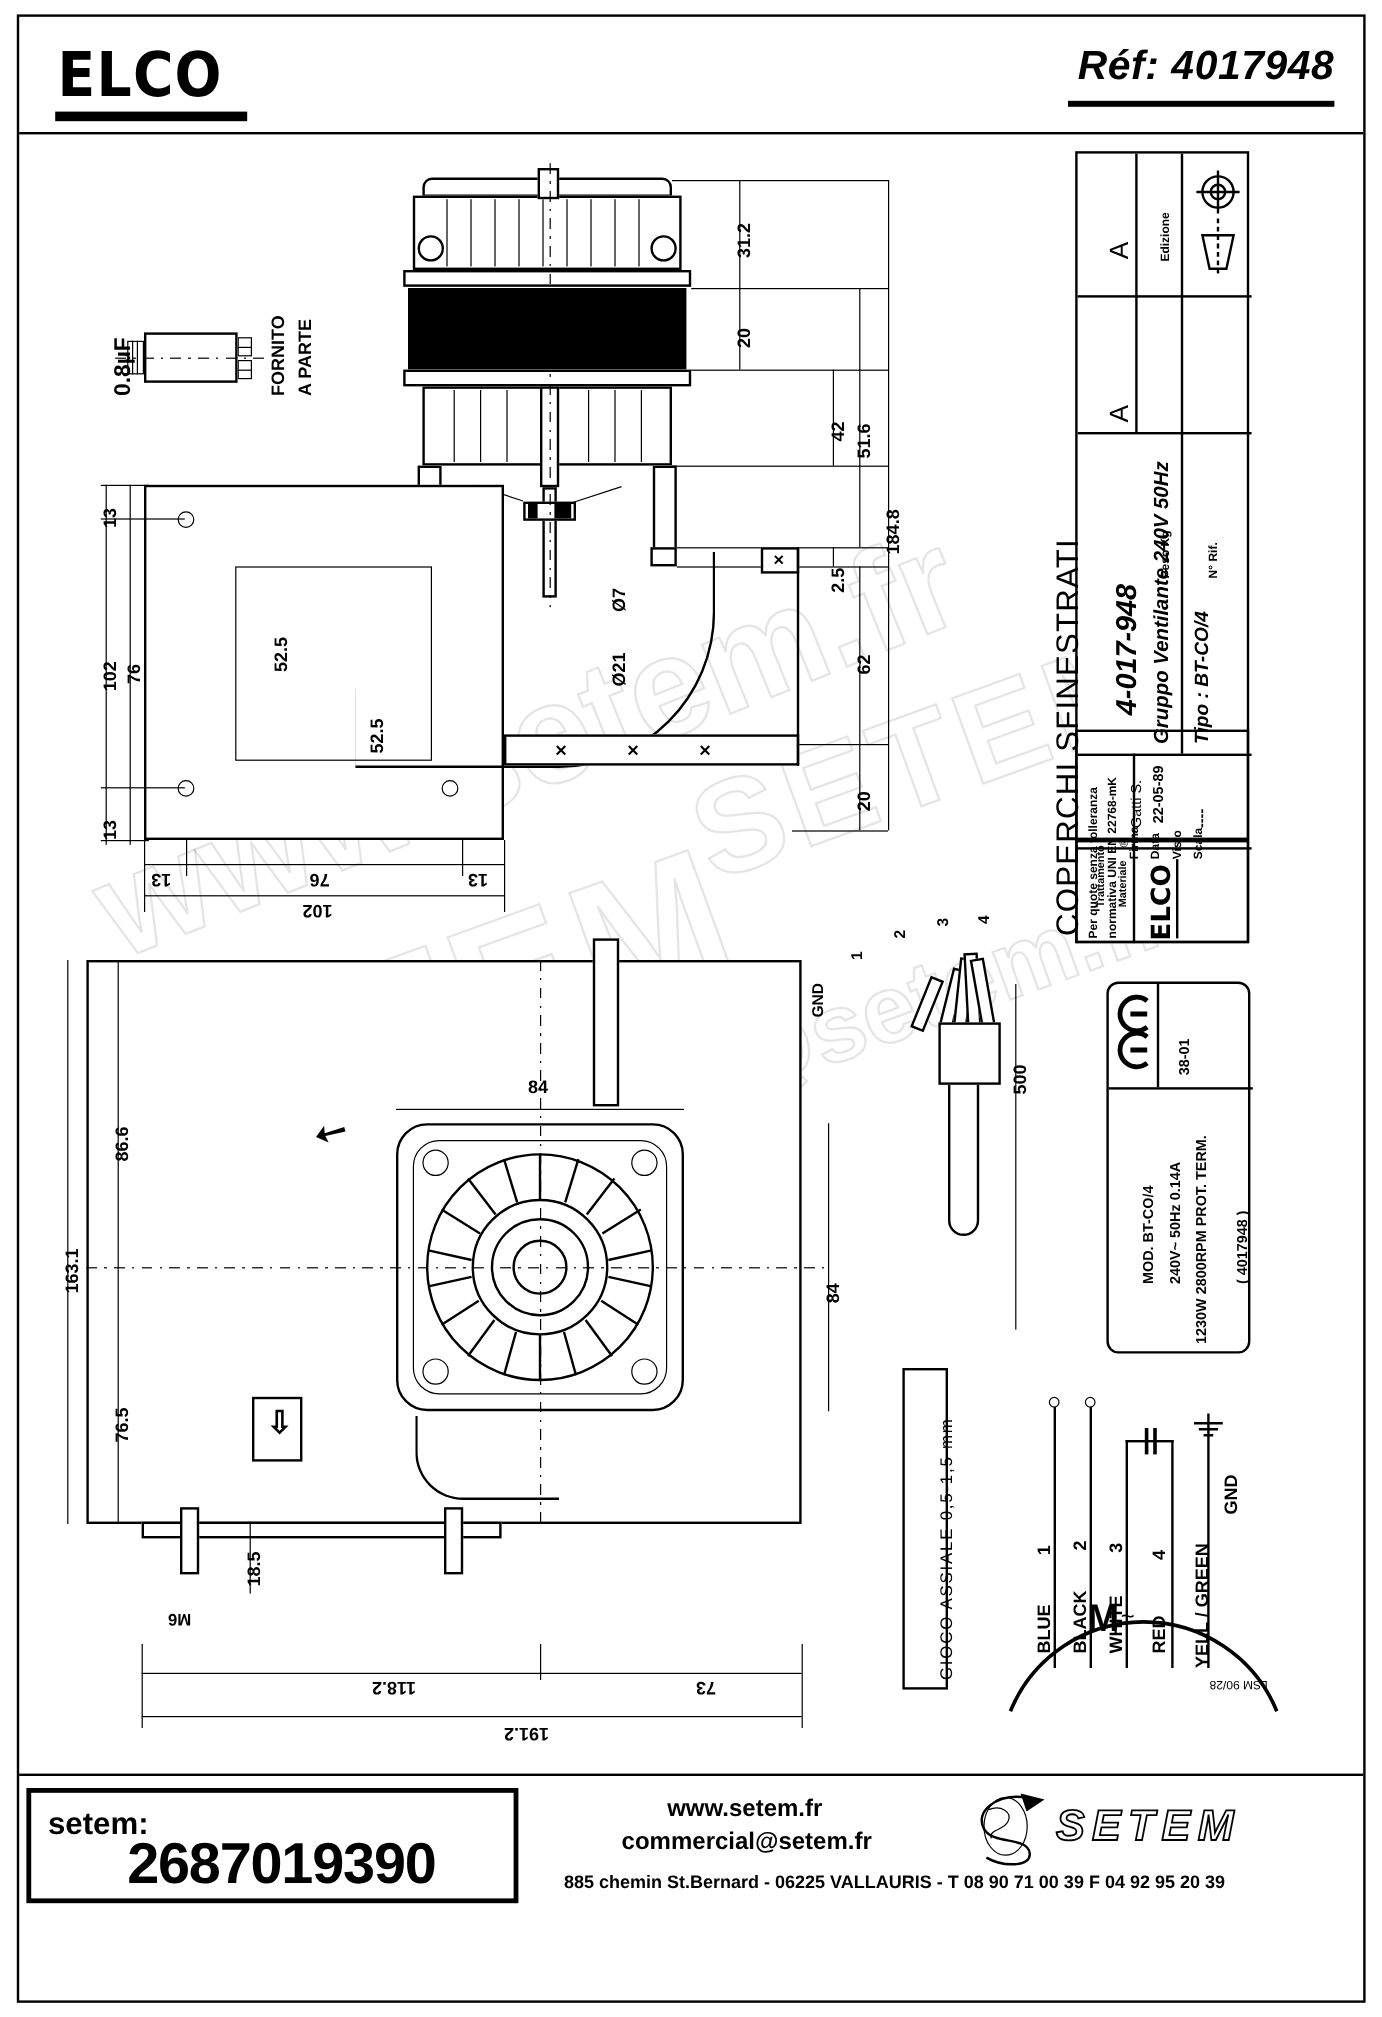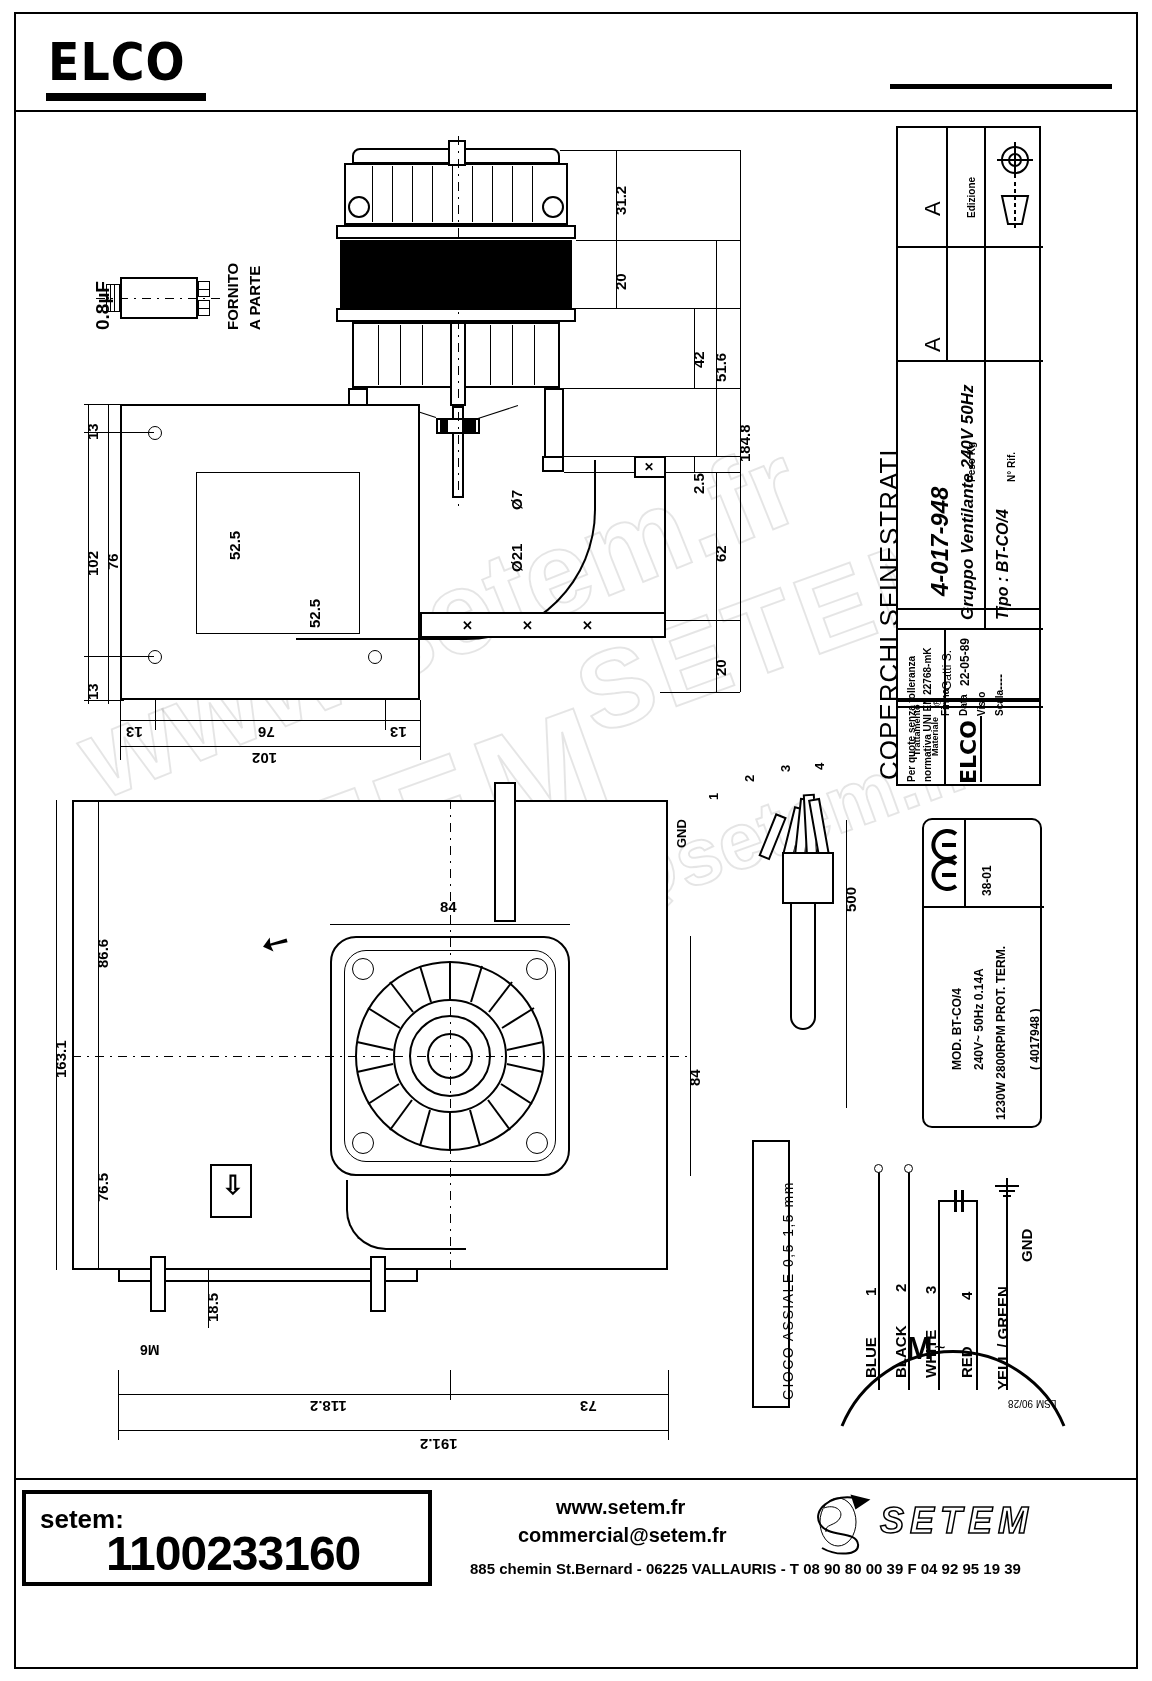--- a/index.html
+++ b/index.html
@@ -154,20 +154,21 @@
 </style>
 </head>
 <body>
 
 <div id="page">
 
   <div id="frame"></div>
 
   <div id="logo-elco">ELCO</div>
   <div id="logo-elco-bar"></div>
+  <div id="ref-head">Réf: 4017948</div>
   <div id="ref-head-bar"></div>
 
   <div class="ln hl2" style="left:16px; top:110px; width:1120px;"></div>
 
   <div class="wm wm-out" style="left:60px; top:700px; font-size:118px; transform:rotate(-22deg); transform-origin:left top;">www.setem.fr</div>
   <div class="wm wm-out" style="left:55px; top:860px; font-size:150px; letter-spacing:8px; transform:rotate(-20deg); transform-origin:left top;">SETEM</div>
   <div class="wm wm-out" style="left:170px; top:1000px; font-size:80px; transform:rotate(-20deg); transform-origin:left top;">commercial@setem.fr</div>
   <div class="wm wm-out" style="left:560px; top:640px; font-size:110px; letter-spacing:6px; transform:rotate(-20deg); transform-origin:left top;">SETEM</div>
 
   <div>
@@ -562,26 +563,26 @@
     <div class="txt" style="left:906px; top:1330px; font-size:32px; font-weight:700;">M</div>
     <div class="txt" style="left:934px; top:1336px; font-size:20px;">~</div>
 
     <div class="txt r180" style="left:1008px; top:1398px; font-size:10px;">LSM 90/28</div>
   </div>
 
   <div class="ln hl2" style="left:16px; top:1478px; width:1120px;"></div>
 
   <div id="code-box">
     <div id="code-lbl">setem:</div>
-    <div id="code-val">1100233160</div>
+    <div id="code-val">2687019390</div>
   </div>
 
   <div class="foot-txt" style="left:556px; top:1496px; font-size:20px;">www.setem.fr</div>
   <div class="foot-txt" style="left:518px; top:1524px; font-size:20px;">commercial@setem.fr</div>
-  <div class="foot-txt" style="left:470px; top:1560px; font-size:15px;">885 chemin St.Bernard  -   06225 VALLAURIS  -  T 08 90 80 00 39   F 04 92 95 19 39</div>
+  <div class="foot-txt" style="left:470px; top:1560px; font-size:15px;">885 chemin St.Bernard  -   06225 VALLAURIS  -  T 08 90 71 00 39   F 04 92 95 20 39</div>
 
   <svg style="position:absolute; left:800px; top:1490px;" width="76" height="66">
     <g stroke="#000" stroke-width="2" fill="none">
       <path d="M56 8 C30 4, 12 20, 20 34 C28 48, 56 40, 58 54 C60 66, 36 66, 22 58"></path>
       <path d="M52 6 L68 10 L56 18 Z" fill="#000"></path>
       <path d="M24 18 C34 14, 44 20, 40 28 C36 36, 24 34, 26 42" stroke-width="1"></path>
       <ellipse cx="38" cy="32" rx="18" ry="24" stroke-width="1"></ellipse>
     </g>
   </svg>
   <div id="setem-logo-txt">SETEM</div>

